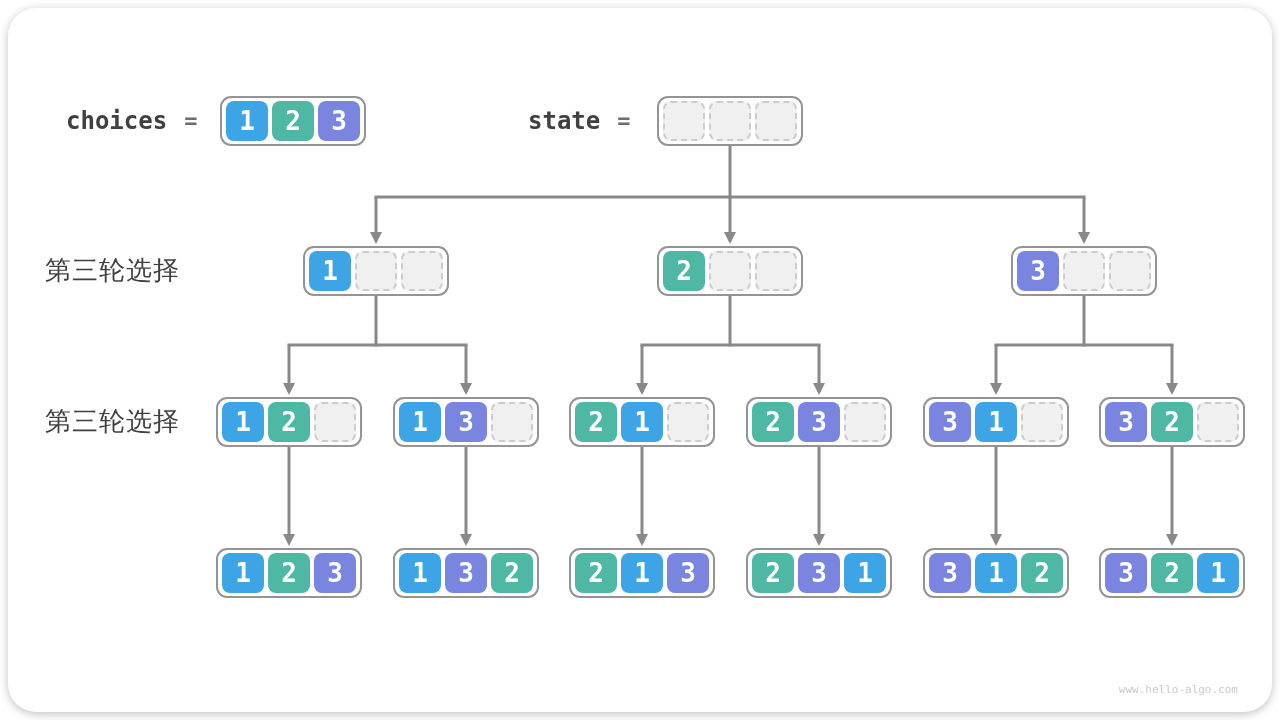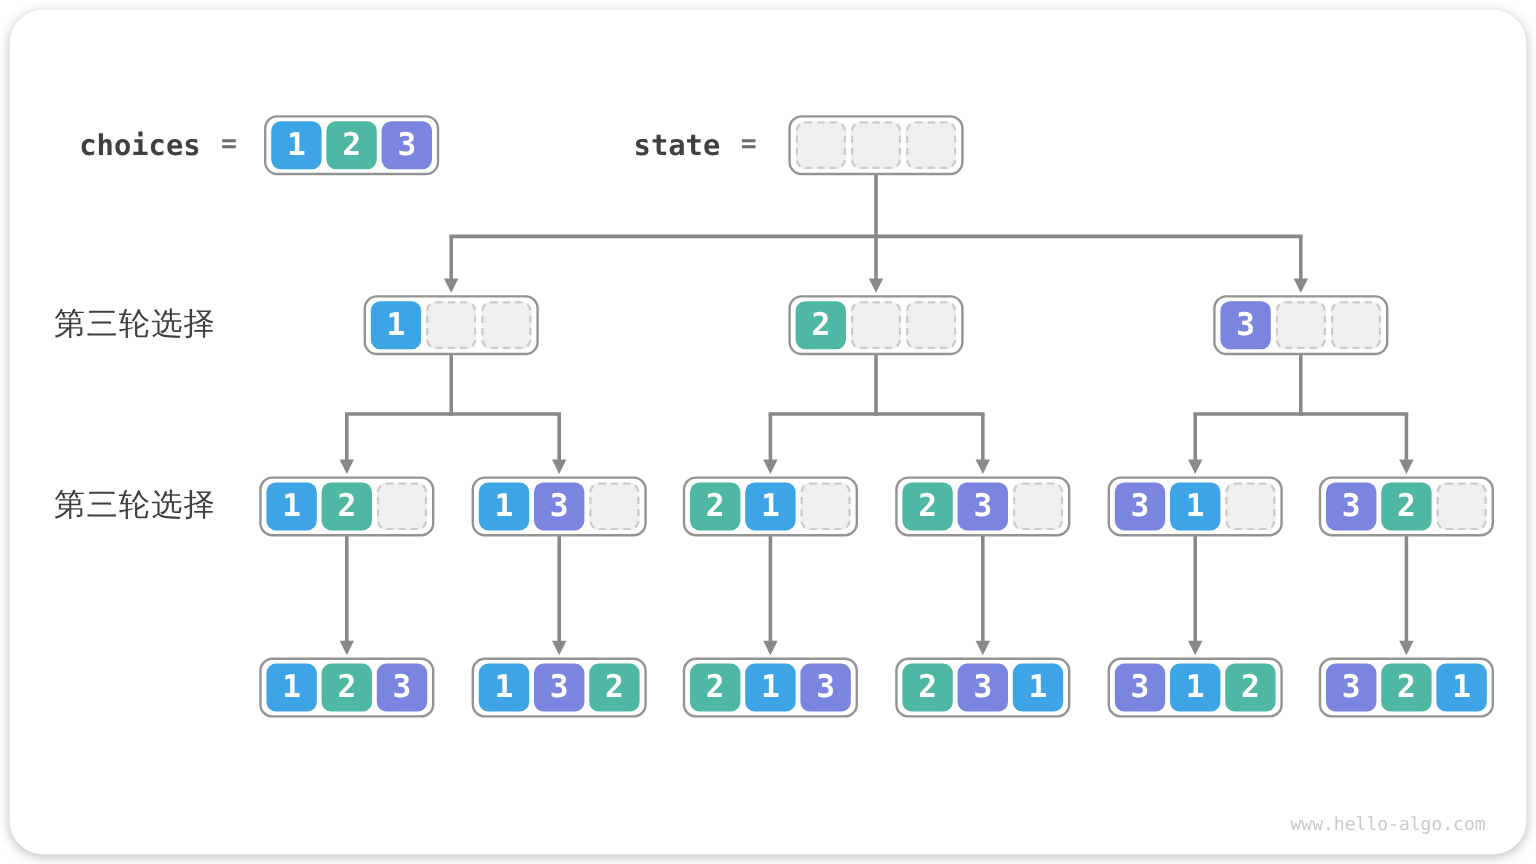--- a/index.html
+++ b/index.html
@@ -33,21 +33,21 @@
     border:2px dashed var(--empty-border);
   }
   .row-label{
     position:absolute;left:37px;height:49px;line-height:49px;
     font-size:26px;font-weight:500;color:var(--text-dark);
     letter-spacing:1px;white-space:nowrap;
   }
   .watermark{
     position:absolute;right:34px;bottom:16px;
     font-family:"DejaVu Sans Mono","Liberation Mono",monospace;
-    font-size:15px;color:var(--watermark-color);
+    font-size:11px;color:var(--watermark-color);
   }
 </style>
 </head>
 <body>
 
 <div class="stage" style="--node-border: #949494; --empty-fill: #f0f0f0; --empty-border: #cccccc; --text-dark: #404040; --cell-text: #ffffff; --watermark-color: #c9c9c9;">
   <div class="card">
 
     <svg id="connectors" width="1280" height="720">
       <defs>

